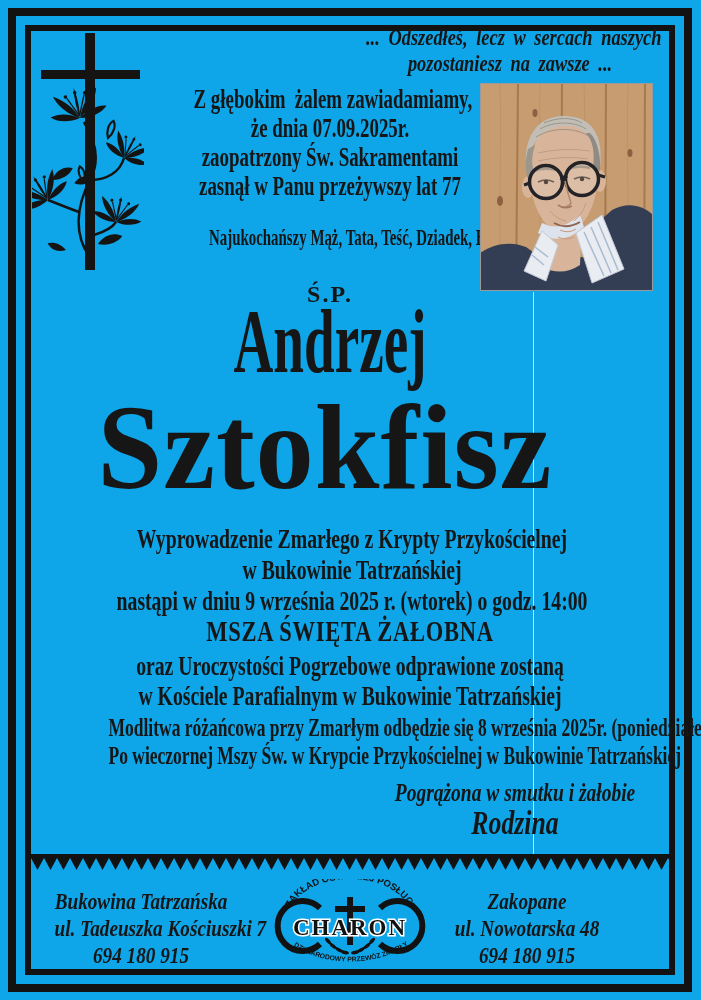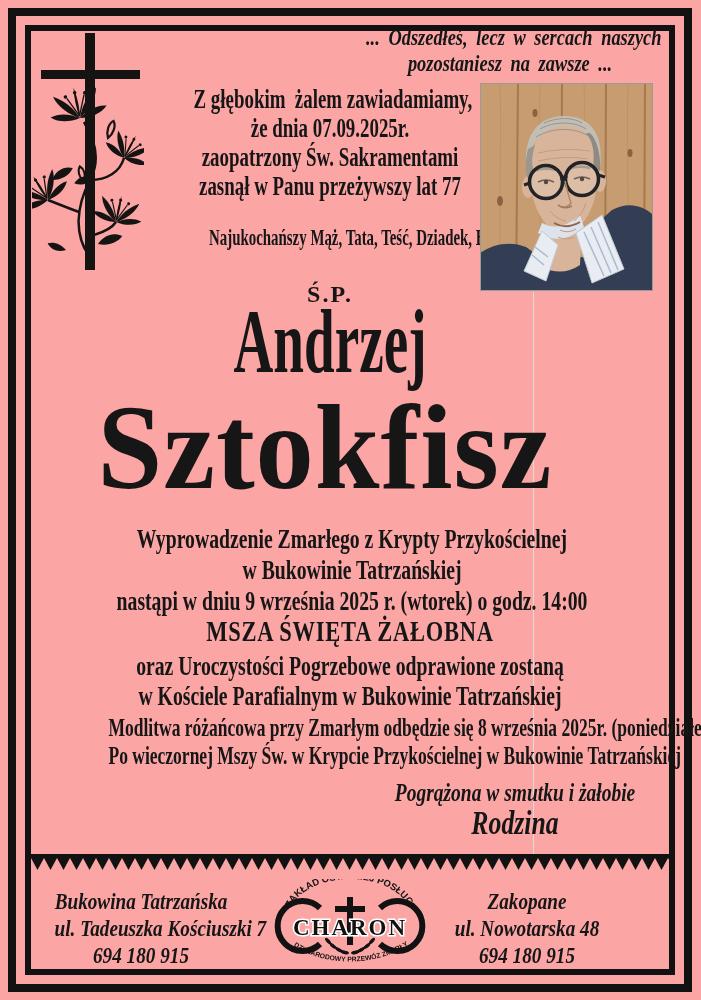--- a/index.html
+++ b/index.html
@@ -1,20 +1,20 @@
 <!DOCTYPE html>
 <html><head>
 <meta charset="utf-8">
 <style>
   html,body { margin:0; padding:0; background:#ffffff; }
   body {
     width:701px; height:1000px; position:relative; overflow:hidden;
     font-family:"Liberation Serif","DejaVu Serif",serif; color:#161616;
   }
-  .page { position:absolute; inset:0; background:#fca5a5; }
+  .page { position:absolute; inset:0; background:#0ea5e9; }
   .outer-border { position:absolute; left:8px; top:8px; right:9px; bottom:8px; border:8px solid #121212; }
   .inner-border { position:absolute; left:25px; top:25px; right:26px; bottom:25px; border:6px solid #121212; }
   .tb { position:absolute; text-align:center; font-weight:bold; transform-origin:50% 50%; }
   .line { white-space:pre; }
   #quote      { left:330px; top:25px;  width:360px; font-size:23px; line-height:26px; font-style:italic; transform:scaleX(0.80); word-spacing:5px; }
   #announcement { left:135px; top:85px; width:390px; font-size:27px; line-height:29px; transform:scaleX(0.70); }
   #relatives  { left:135px; top:224px; width:390px; font-size:24px; line-height:26px; transform:scaleX(0.62); }
   #sp         { left:140px; top:281px; width:380px; font-size:24px; letter-spacing:2px; }
   #firstname  { left:0;     top:295px; width:660px; font-size:92px;  line-height:92px;  transform:scaleX(0.60); }
   #lastname   { left:0;     top:388px; width:650px; font-size:120px; line-height:120px; letter-spacing:1px; transform:scaleX(0.97); }

